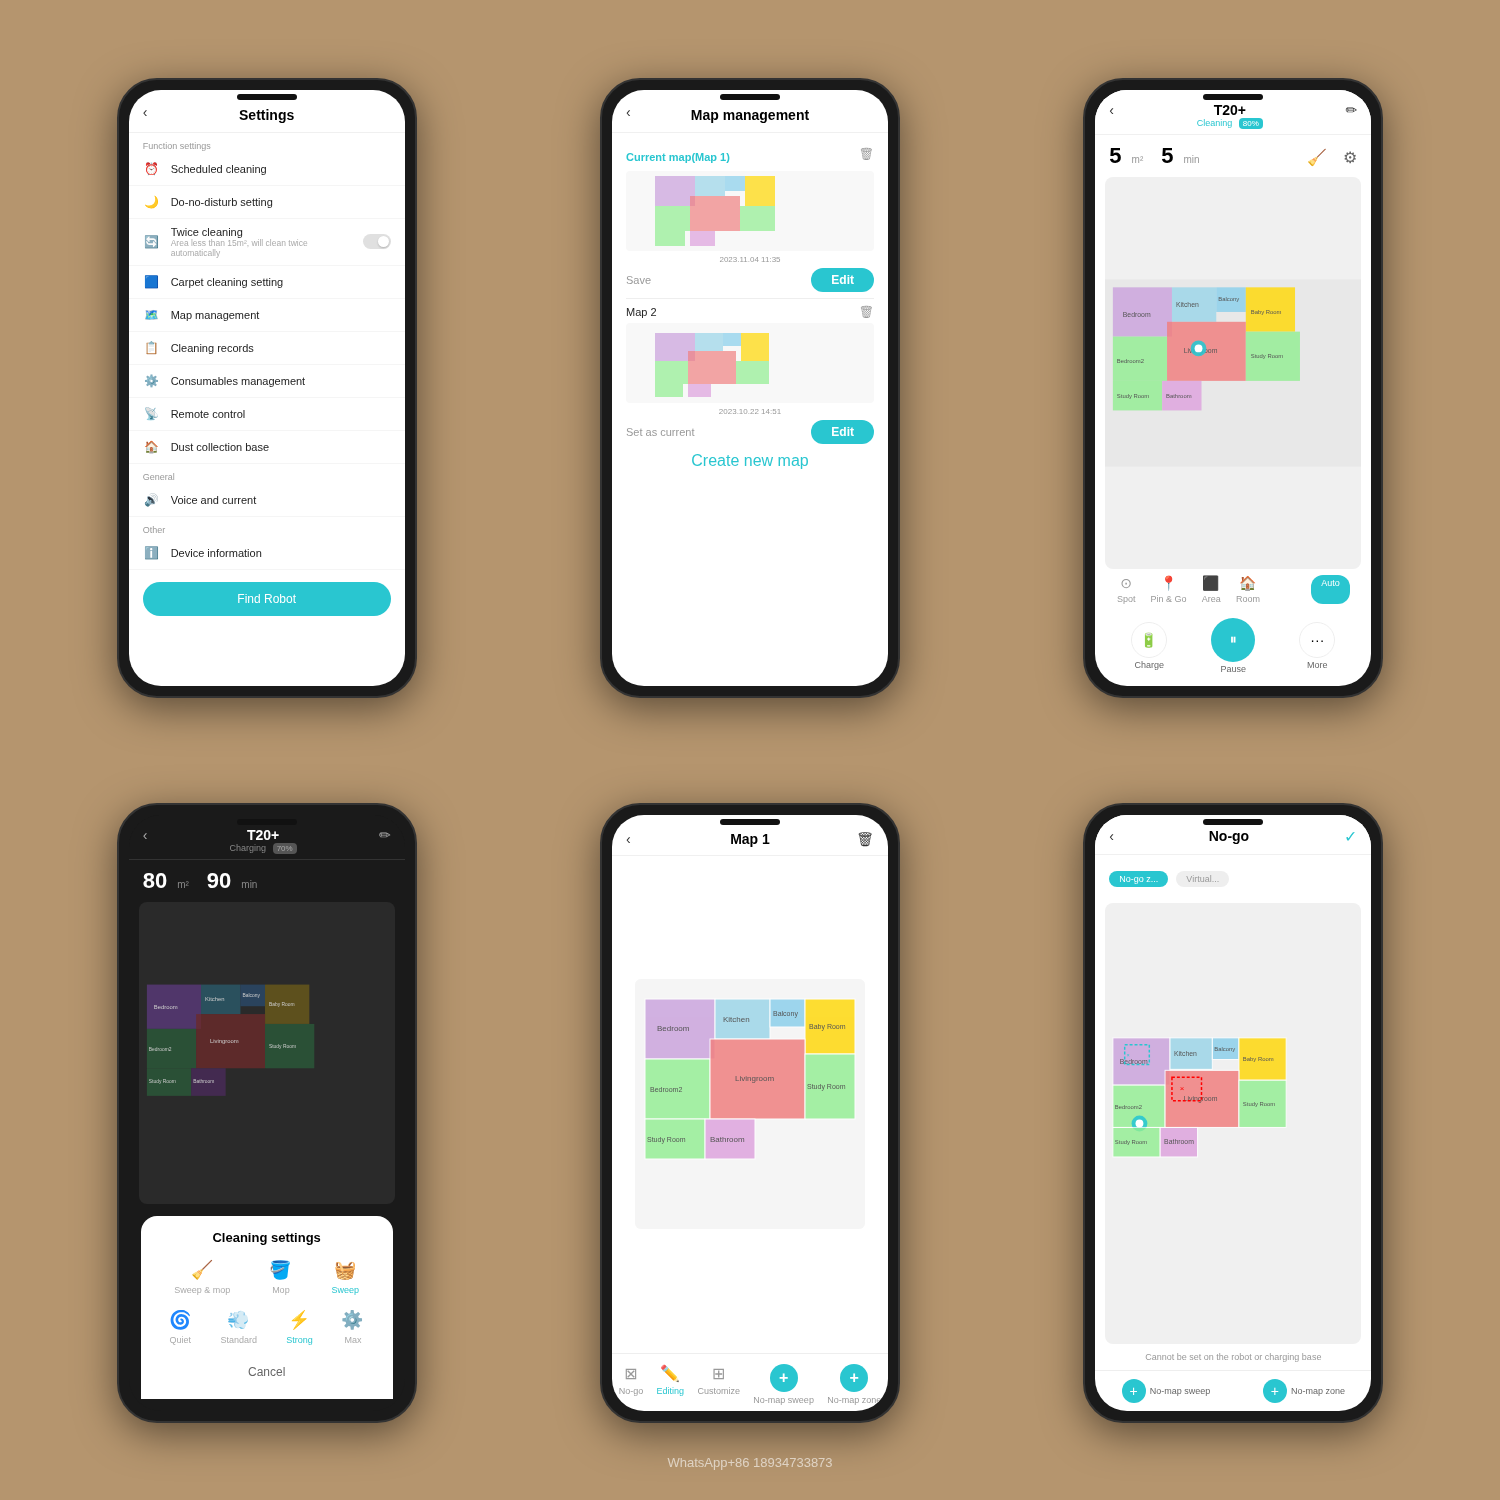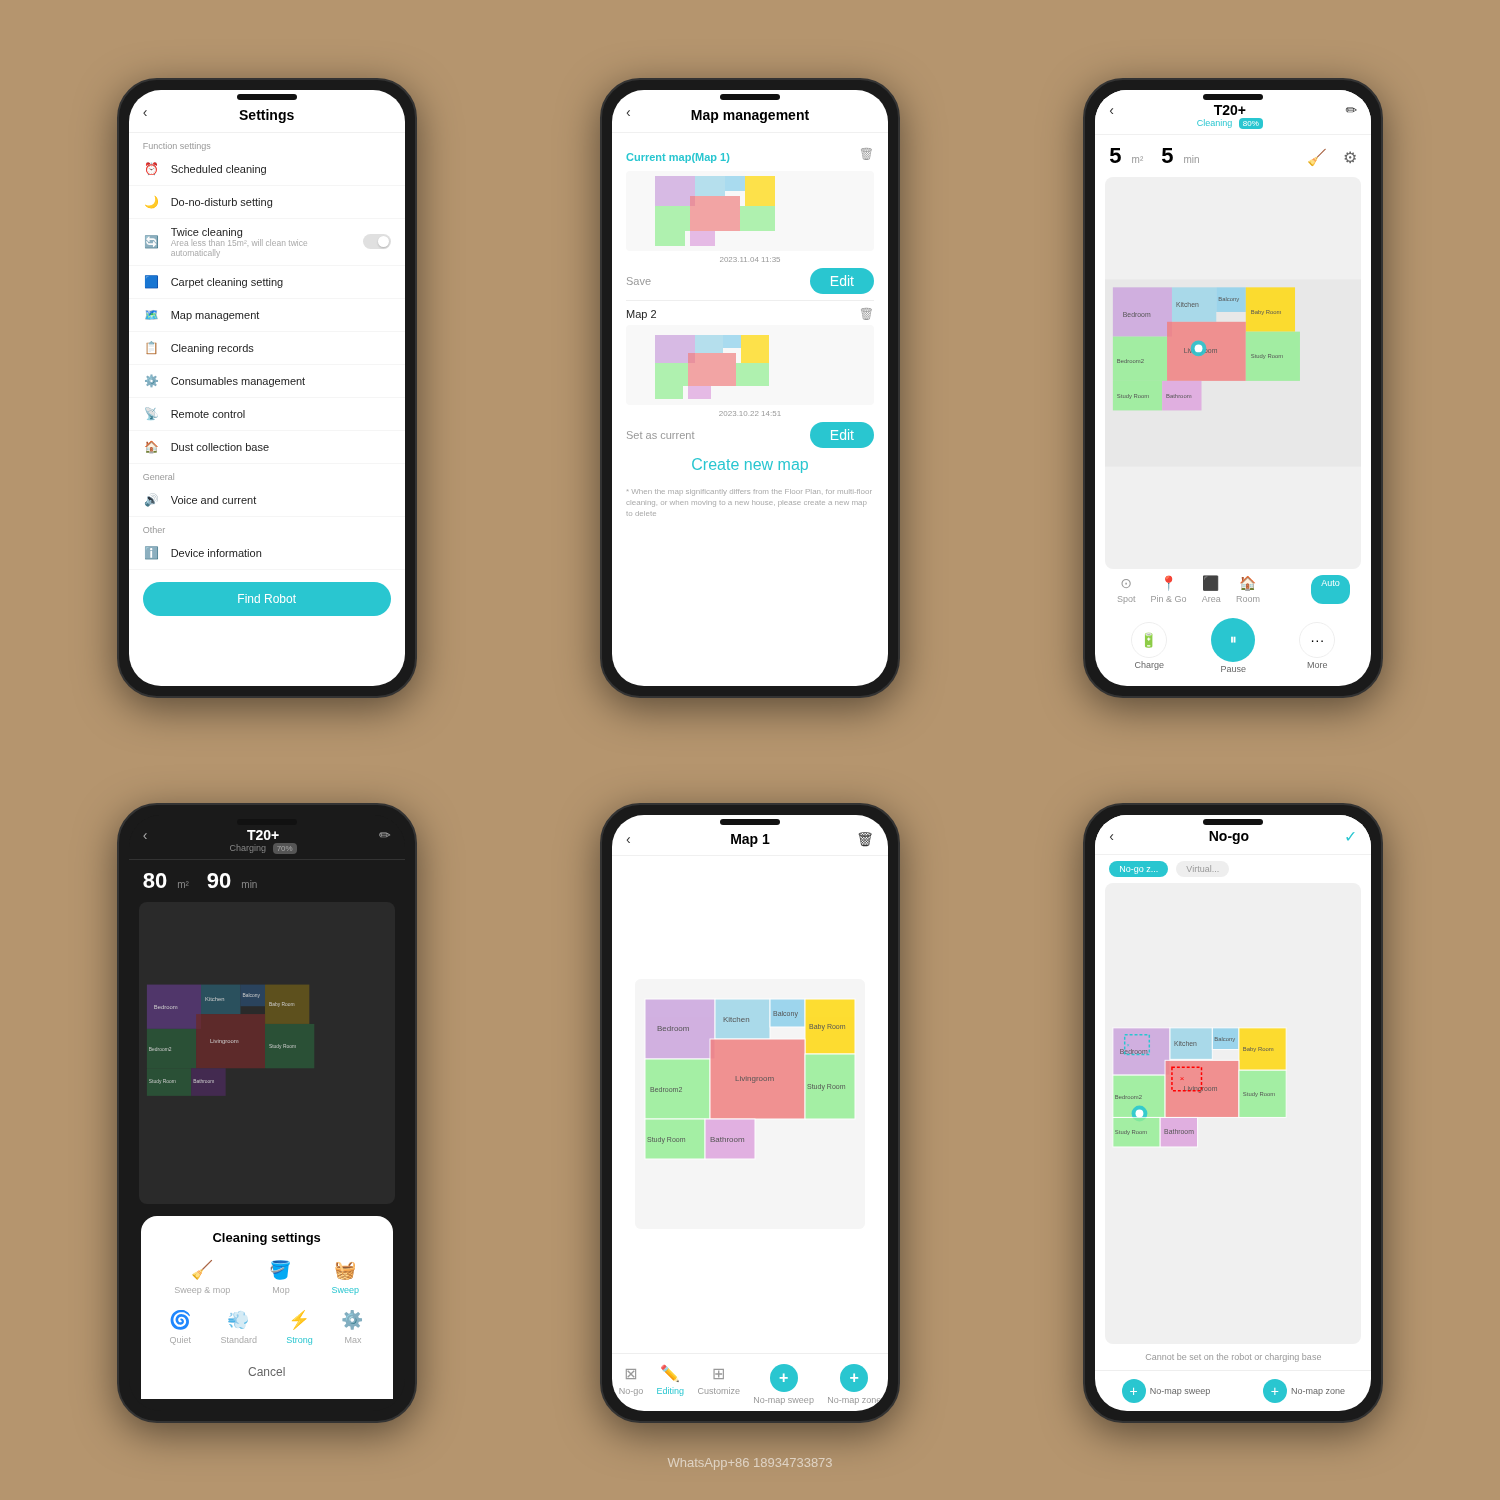--- a/index.html
+++ b/index.html
@@ -151,21 +151,22 @@
       border: none;
       font-size: 11px;
       color: #999;
     }
     .map-edit-btn {
       background: #29c6d0;
       color: #fff;
       border: none;
       border-radius: 14px;
       padding: 5px 20px;
-      font-size: 14px;
+      font-size: 12px;
+      font-weight: bold;
     }
     .map-set-btn {
       background: none;
       border: none;
       font-size: 11px;
       color: #999;
     }
     .create-map-btn {
       background: none;
       border: none;
@@ -433,21 +434,21 @@
       align-items: center;
       border-bottom: 1px solid #f0f0f0;
     }
     .nogo-check {
       color: #29c6d0;
       font-size: 16px;
     }
     .nogo-tabs {
       display: flex;
       gap: 8px;
-      padding: 6px 14px;
+      padding: 16px 14px;
     }
     .nogo-tab {
       background: #29c6d0;
       color: #fff;
       border-radius: 12px;
       padding: 3px 10px;
       font-size: 9px;
     }
     .nogo-tab.inactive {
       background: #eee;
@@ -614,21 +615,20 @@
             <rect x="5" y="61" width="28" height="13" fill="#90ee90" opacity="0.7"></rect>
             <rect x="38" y="61" width="23" height="13" fill="#dda0dd" opacity="0.7"></rect>
           </svg>
         </div>
         <div class="map-timestamp">2023.10.22 14:51</div>
         <div class="map-actions">
           <button class="map-set-btn">Set as current</button>
           <button class="map-edit-btn">Edit</button>
         </div>
         <button class="create-map-btn">Create new map</button>
-        <div class="map-note">* When the map significantly differs from the Floor Plan, for multi-floor cleaning, or when moving to a new house, please create a new map to delete</div>
       </div>
     </div>
   </div>
 </div>
 
 <div class="phone-wrapper">
   <div class="phone">
     <div class="phone-notch"></div>
     <div class="phone-screen">
       <div class="t20-header">

